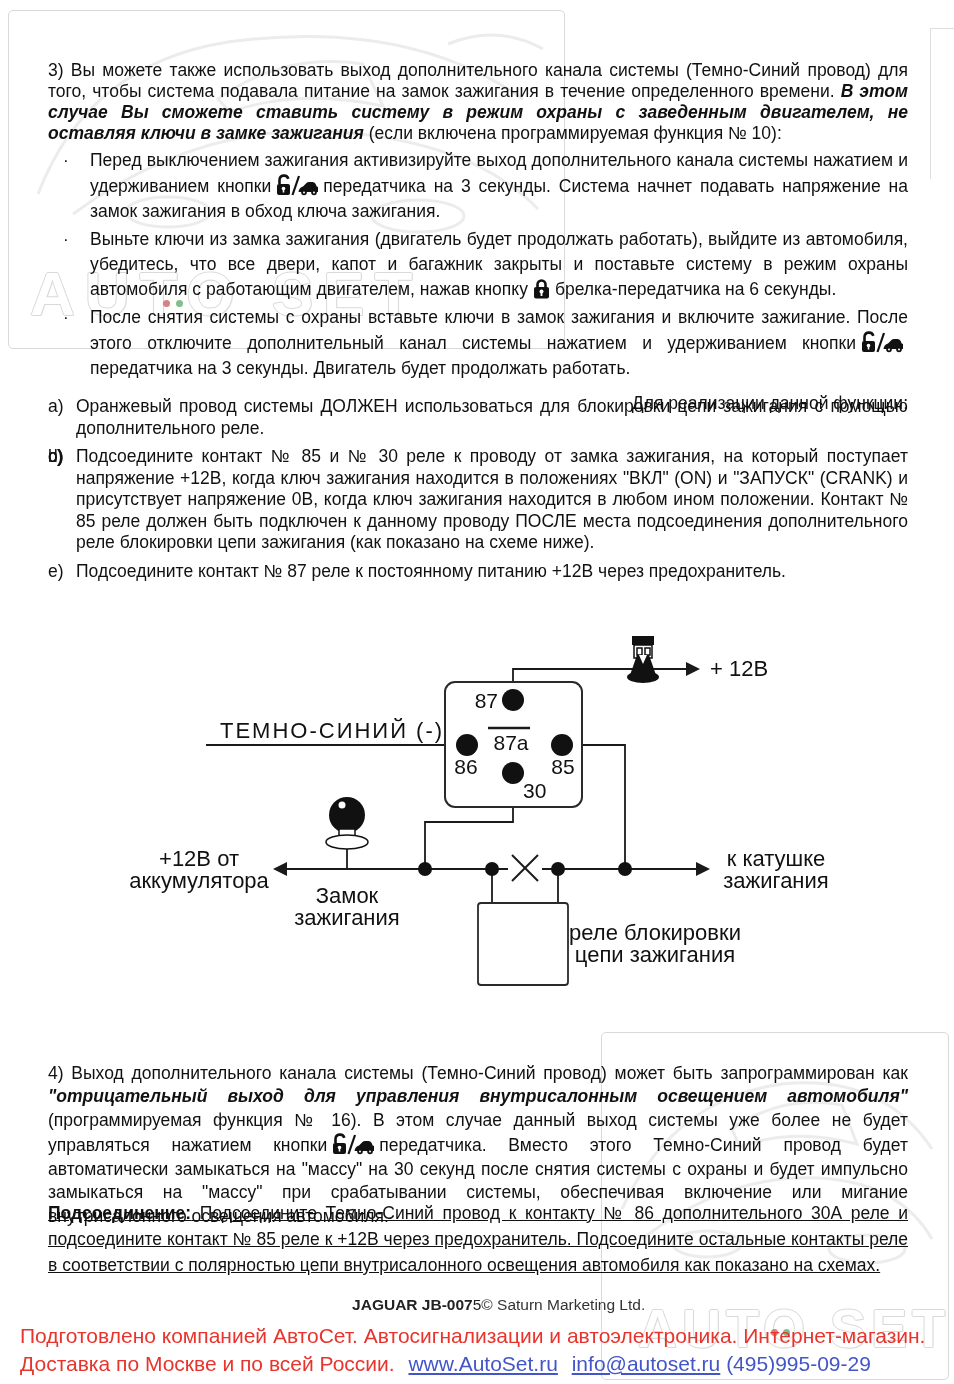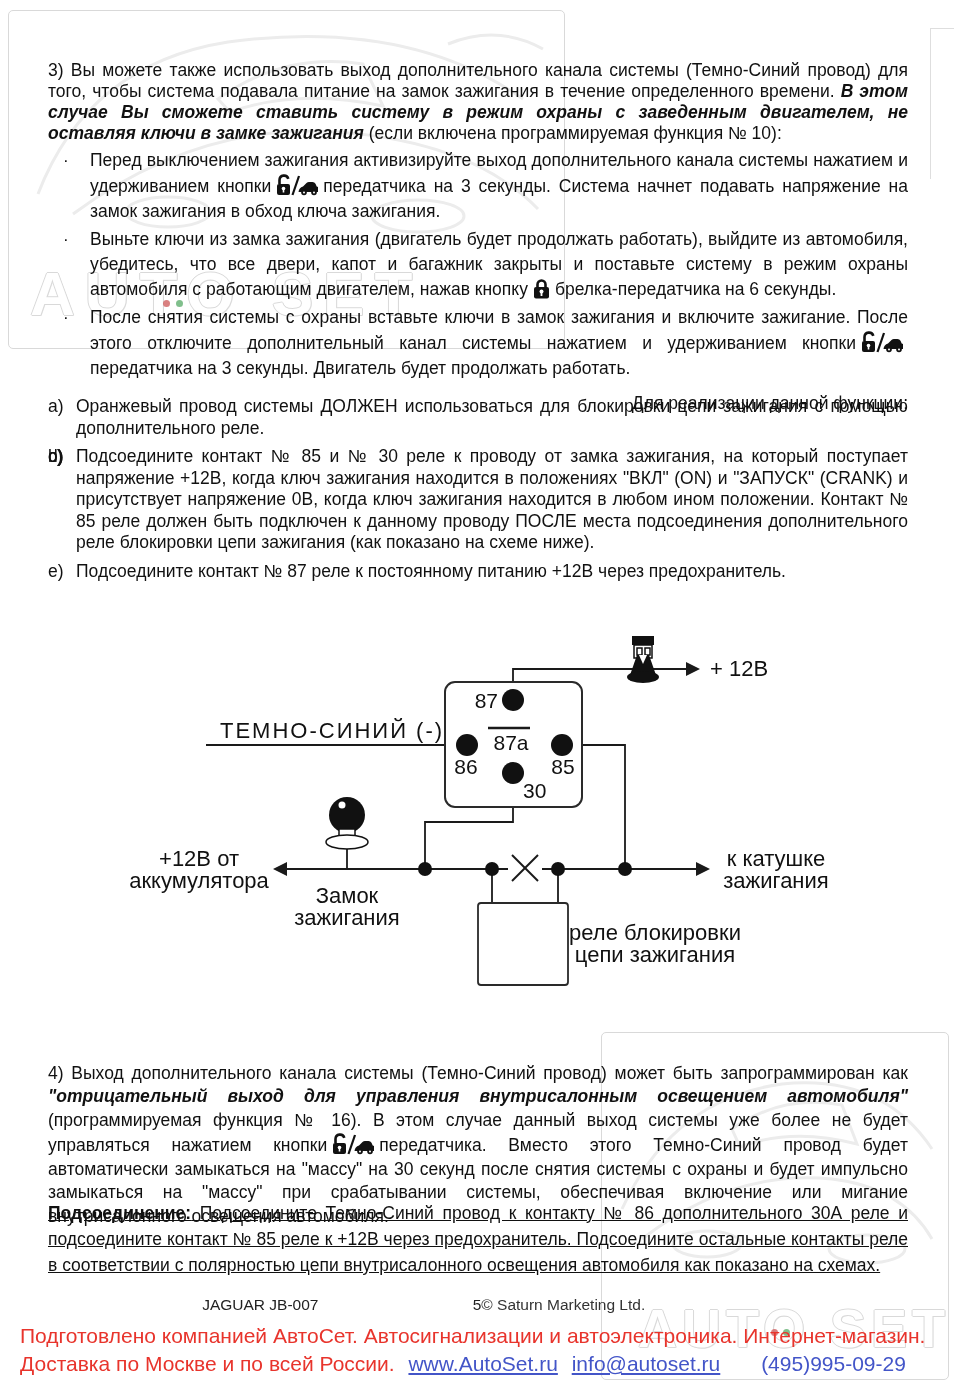--- a/index.html
+++ b/index.html
@@ -28,26 +28,26 @@
   .inline-icon{display:inline-block;vertical-align:-4px;margin:0 5px;}
   #intro{top:374px;line-height:22px;}
   #lettered{top:396px;}
   .item{position:relative;padding-left:28px;margin-bottom:7px;line-height:21.5px;text-align:justify;}
   .letter{position:absolute;left:0;top:0;}
   #p4{top:1044px;line-height:23.5px;}
   #p5{top:1182px;line-height:26px;text-decoration:underline;}
   
   #footer-row{position:absolute;left:48px;top:1296px;width:858px;display:flex;
               font-size:15.5px;color:#222;}
-  #footer-row .f-left{flex:1;text-align:center;}
+  #footer-row .f-left{flex:1;text-align:right;font-weight:bold;}
   #footer-row .f-center{flex:0;}
   #footer-row .f-right{flex:1;color:#333;}
   #promo{position:absolute;left:20px;top:1322px;width:925px;font-size:21px;line-height:28px;}
   #promo a{text-decoration:underline;margin-left:8px;}
-  #promo .phone{text-decoration:none;margin-left:35px;}
+  #promo .phone{text-decoration:none;}
   
   #diagram{position:absolute;left:130px;top:628px;width:730px;height:385px;}
   #diagram text{font-family:"Liberation Sans",sans-serif;fill:#111;}
 </style>
 </head>
 <body>
 
 <div class="page">
 
   <div class="wm-box wm-box1"></div>

